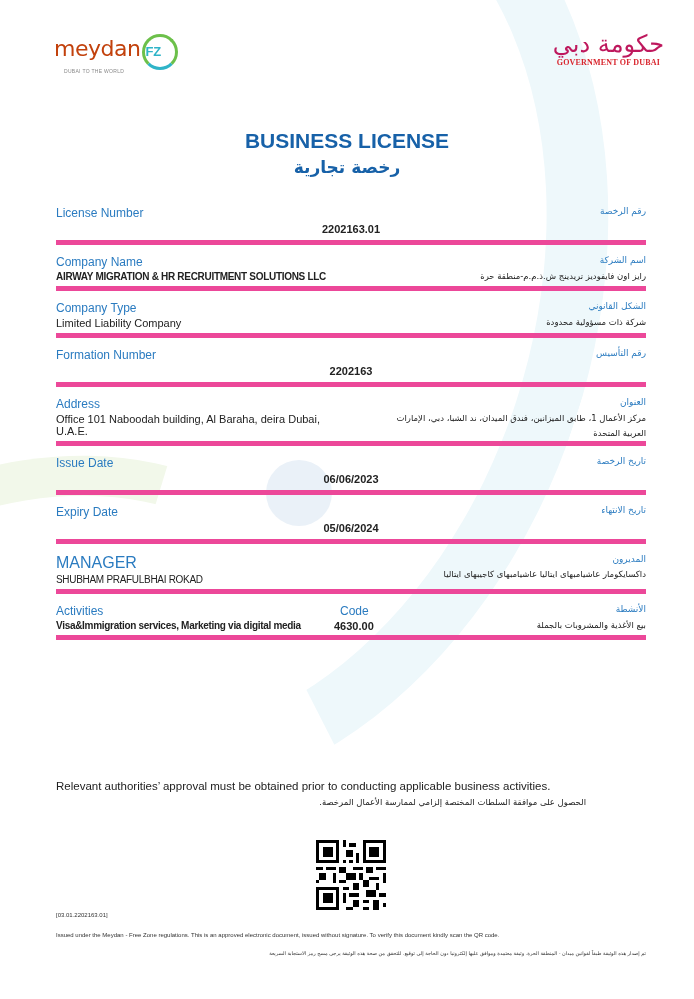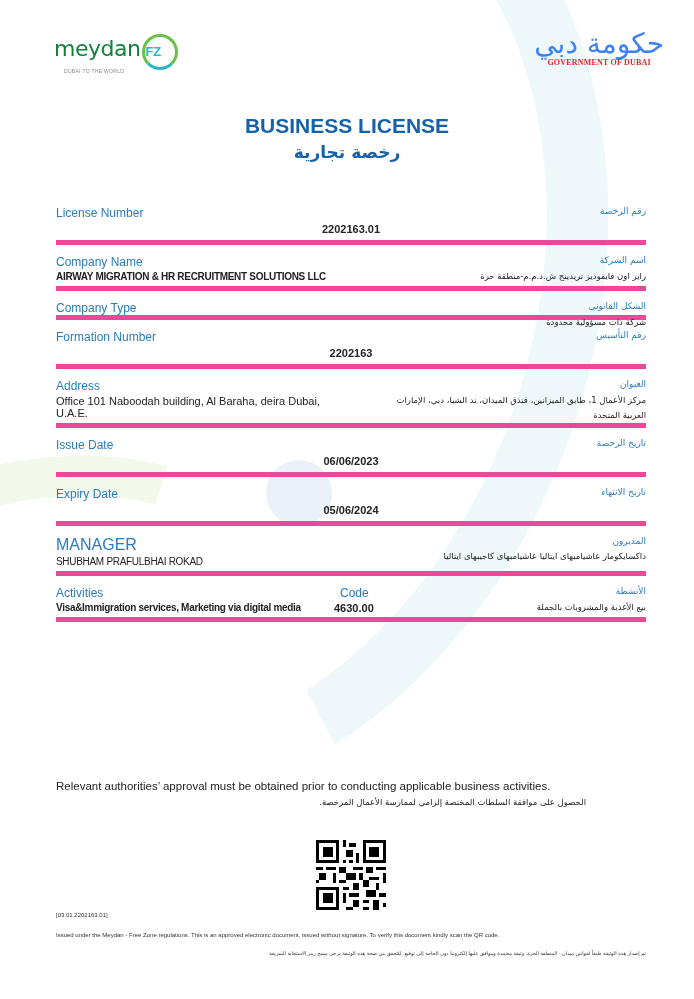--- a/index.html
+++ b/index.html
@@ -10,31 +10,31 @@
             border-bottom-color:transparent; transform:rotate(18deg); z-index:0; }
   .bg-arc2 { position:absolute; left:-330px; top:470px; width:640px; height:520px;
              border-radius:50%; border:40px solid #f2f8ea; border-right-color:transparent;
              border-bottom-color:transparent; border-left-color:transparent;
              transform:rotate(-28deg); z-index:0; }
   .bg-dot { position:absolute; left:266px; top:460px; width:66px; height:66px;
             border-radius:50%; background:#eaf1f8; z-index:0; }
   .layer { position:relative; z-index:1; }
 
   .logo-meydan { position:absolute; left:54px; top:34px; }
-  .meydan-word { font-family:"DejaVu Sans", sans-serif; font-size:22px; color:#15803d; letter-spacing:-0.5px; }
+  .meydan-word { font-family:"DejaVu Sans", sans-serif; font-size:22px; color:#c2410c; letter-spacing:-0.5px; }
   .fz-ring { display:inline-block; width:30px; height:30px; border-radius:50%;
              border:3px solid #6cc04a; border-bottom-color:#2fb4c8; vertical-align:middle;
              text-align:left; line-height:30px; font-size:13px; font-weight:bold; color:#2fb4c8; margin-left:2px; }
   .meydan-tag { font-size:5px; color:#888; margin-left:10px; margin-top:-2px; letter-spacing:0.3px; }
 
   .logo-gov { position:absolute; right:30px; top:30px; text-align:center; }
-  .gov-ar { font-family:"DejaVu Serif", serif; font-size:28px; color:#3b82f6; line-height:28px; }
+  .gov-ar { font-family:"DejaVu Serif", serif; font-size:24px; color:#be185d; line-height:28px; }
   .gov-en { font-family:"Liberation Serif", serif; font-size:8px; color:#d9262e; font-weight:bold; letter-spacing:0.2px; }
 
-  .title { position:absolute; top:114px; left:0; width:694px; text-align:center; }
+  .title { position:absolute; top:129px; left:0; width:694px; text-align:center; }
   .title-en { font-size:21px; font-weight:bold; color:#1761a8; }
   .title-ar { font-family:"DejaVu Sans", sans-serif; font-size:17px; font-weight:bold; color:#1761a8; margin-top:4px; direction:rtl; }
 
   .fields { position:absolute; left:56px; top:206px; width:590px; }
   .row { position:relative; border-bottom:5px solid #ec4899; margin-bottom:10px; }
   .lbl-en { font-size:12px; color:#2a7bc0; }
   .lbl-ar { position:absolute; right:0; top:0; font-family:"DejaVu Sans", sans-serif; font-size:9px; color:#2a7bc0; direction:rtl; }
   .val-center { text-align:center; font-size:11px; font-weight:bold; color:#222; padding:3px 0 5px 0; }
   .val-en { font-size:11px; color:#222; padding:2px 0 4px 0; }
   .val-ar { position:absolute; right:0; font-family:"DejaVu Sans", sans-serif; font-size:8.5px; color:#222; direction:rtl; text-align:right; }
@@ -87,20 +87,21 @@
       <div class="lbl-en">Company Name</div>
       <div class="lbl-ar">اسم الشركة</div>
       <div class="val-ar" style="top:16px;">رايز اون فايفوديز تريدينج ش.ذ.م.م-منطقة حرة</div>
       <div class="val-en cond">AIRWAY MIGRATION &amp; HR RECRUITMENT SOLUTIONS LLC</div>
     </div>
 
     <div class="row">
       <div class="lbl-en">Company Type</div>
       <div class="lbl-ar">الشكل القانوني</div>
       <div class="val-ar" style="top:16px;">شركة ذات مسؤولية محدودة</div>
+      <div class="val-en">Limited Liability Company</div>
     </div>
 
     <div class="row">
       <div class="lbl-en">Formation Number</div>
       <div class="lbl-ar">رقم التأسيس</div>
       <div class="val-center">2202163</div>
     </div>
 
     <div class="row">
       <div class="lbl-en">Address</div>

